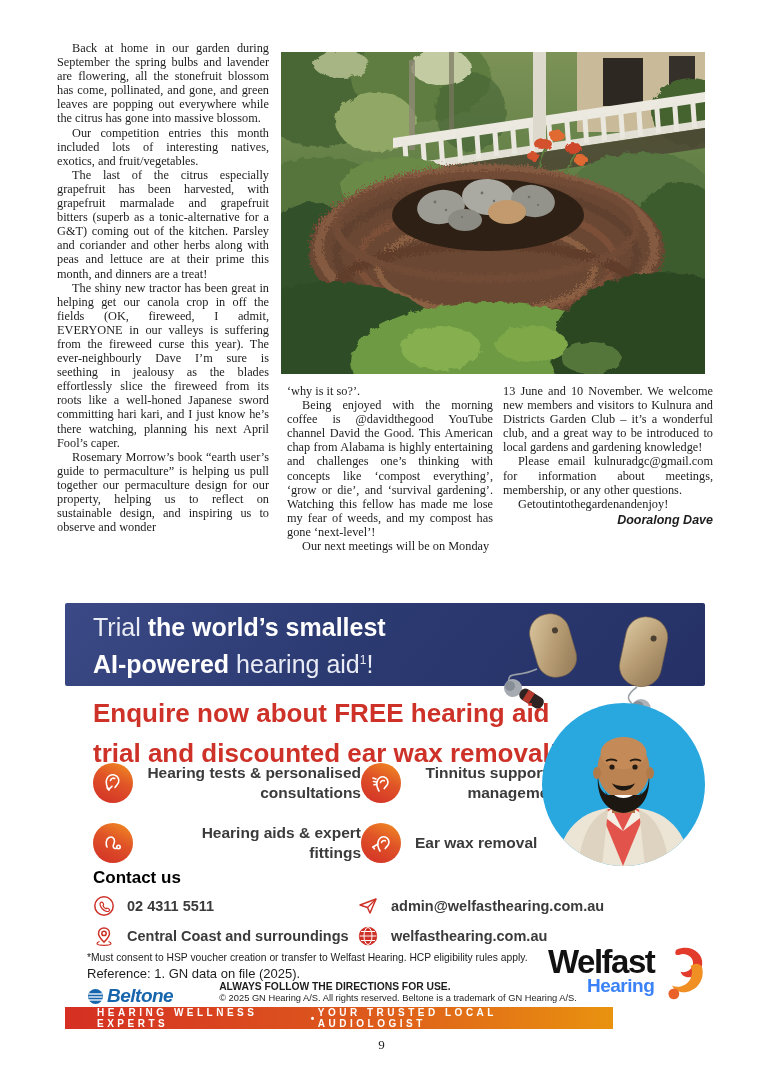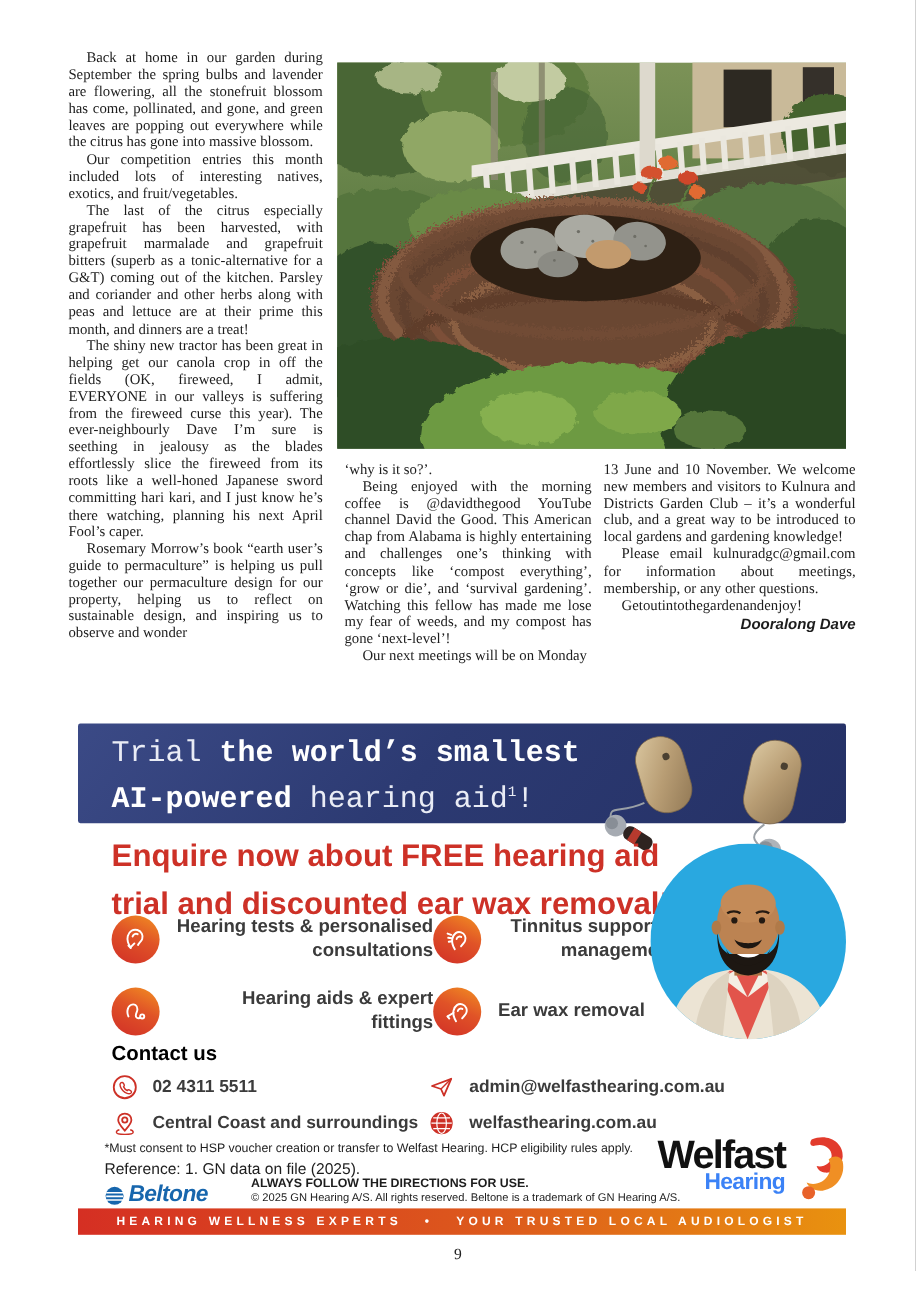--- a/index.html
+++ b/index.html
@@ -23,21 +23,20 @@
     font-style:italic; font-weight:bold; font-size:12.5px; margin-top:2px;
   }
   #photo { position:absolute; left:281px; top:52px; width:424px; height:322px; }
   #photo svg { display:block; width:100%; height:100%; }
   
   #ad { position:absolute; left:65px; top:603px; width:640px; height:426px; }
   #ad-banner {
     position:absolute; left:0; top:0; width:640px; height:83px;
     background:linear-gradient(130deg,#3b4a86 0%, #2c3a72 45%, #253166 100%);
     border-radius:2px;
-    font-family:Liberation Mono, monospace;
   }
   .banner-text { position:absolute; left:28px; top:8px; color:#fff; font-size:25px; line-height:33px; }
   .banner-text .lt { font-weight:normal; color:#e9ecf5; }
   .banner-text .bd { font-weight:bold; }
   .banner-text sup { font-size:12px; }
   #aids { position:absolute; left:430px; top:2px; width:205px; height:114px; }
   #ad-headline {
     position:absolute; left:28px; top:93px; width:480px;
     color:#cd3127; font-weight:bold; font-size:26px; line-height:34px;
   }
@@ -53,32 +52,32 @@
     display:flex; align-items:center; justify-content:center;
   }
   .f-label { font-size:15.5px; font-weight:bold; color:#3b3b3b; line-height:20px; }
   #portrait { position:absolute; left:477px; top:100px; width:163px; height:163px; }
   #contact-head { position:absolute; left:28px; top:265px; color:#000000; font-weight:bold; font-size:17px; }
   .contact-item { position:absolute; display:flex; align-items:center; gap:12px; }
   .contact-item .c-icon { width:22px; height:22px; flex:0 0 22px; }
   .c-val { font-size:14.5px; font-weight:bold; color:#3b3b3b; }
   #finevoucher { position:absolute; left:22px; top:349px; font-size:10.3px; color:#1d1d1d; }
   #fineref { position:absolute; left:22px; top:363px; font-size:13px; color:#1d1d1d;text-align:center; }
-  #beltone-row { position:absolute; left:22px; top:378px; display:flex; align-items:flex-start; gap:6px; }
+  #beltone-row { position:absolute; left:22px; top:378px; display:flex; align-items:flex-start; gap:16px; }
   #beltone-logo { display:flex; align-items:center; gap:3px; margin-top:4px; }
   #beltone-name { color:#1766ad; font-size:19px; font-weight:bold; font-style:italic; letter-spacing:-0.5px; }
   #directions { margin-left:30px; }
   #directions .d1 { font-weight:bold; font-size:10.3px; color:#1d1d1d; }
   #directions .d2 { font-size:9.3px; color:#1d1d1d; margin-top:1px; }
   #welfast { position:absolute; left:448px; top:338px; width:192px; display:flex; align-items:flex-start; }
   #welfast-text { text-align:right; line-height:1; margin-top:4px;margin-left:35px; }
   #welfast-name { font-size:33px; font-weight:bold; color:#111; letter-spacing:-1.5px; }
   #welfast-sub  { font-size:19px; font-weight:bold; color:#3b82f6; letter-spacing:-0.5px; margin-top:-2px; }
   #ad-strip {
-    position:absolute; left:0; top:404px; width:640px; height:22px;
+    position:absolute; left:0; top:404px; width:548px; height:22px;
     background:linear-gradient(90deg,#d52f23 0%, #dd5a1c 55%, #e9920f 100%);
     display:flex; align-items:center; justify-content:space-between;
     padding:0 32px; color:#fff; font-size:10px; font-weight:bold; letter-spacing:3.5px;
   }
   #page-num {
     position:absolute; left:0; top:1037px; width:763px; text-align:center;
     font-family:"Liberation Serif", serif; font-size:13px; color:#222;
   }
 </style>
 </head>

